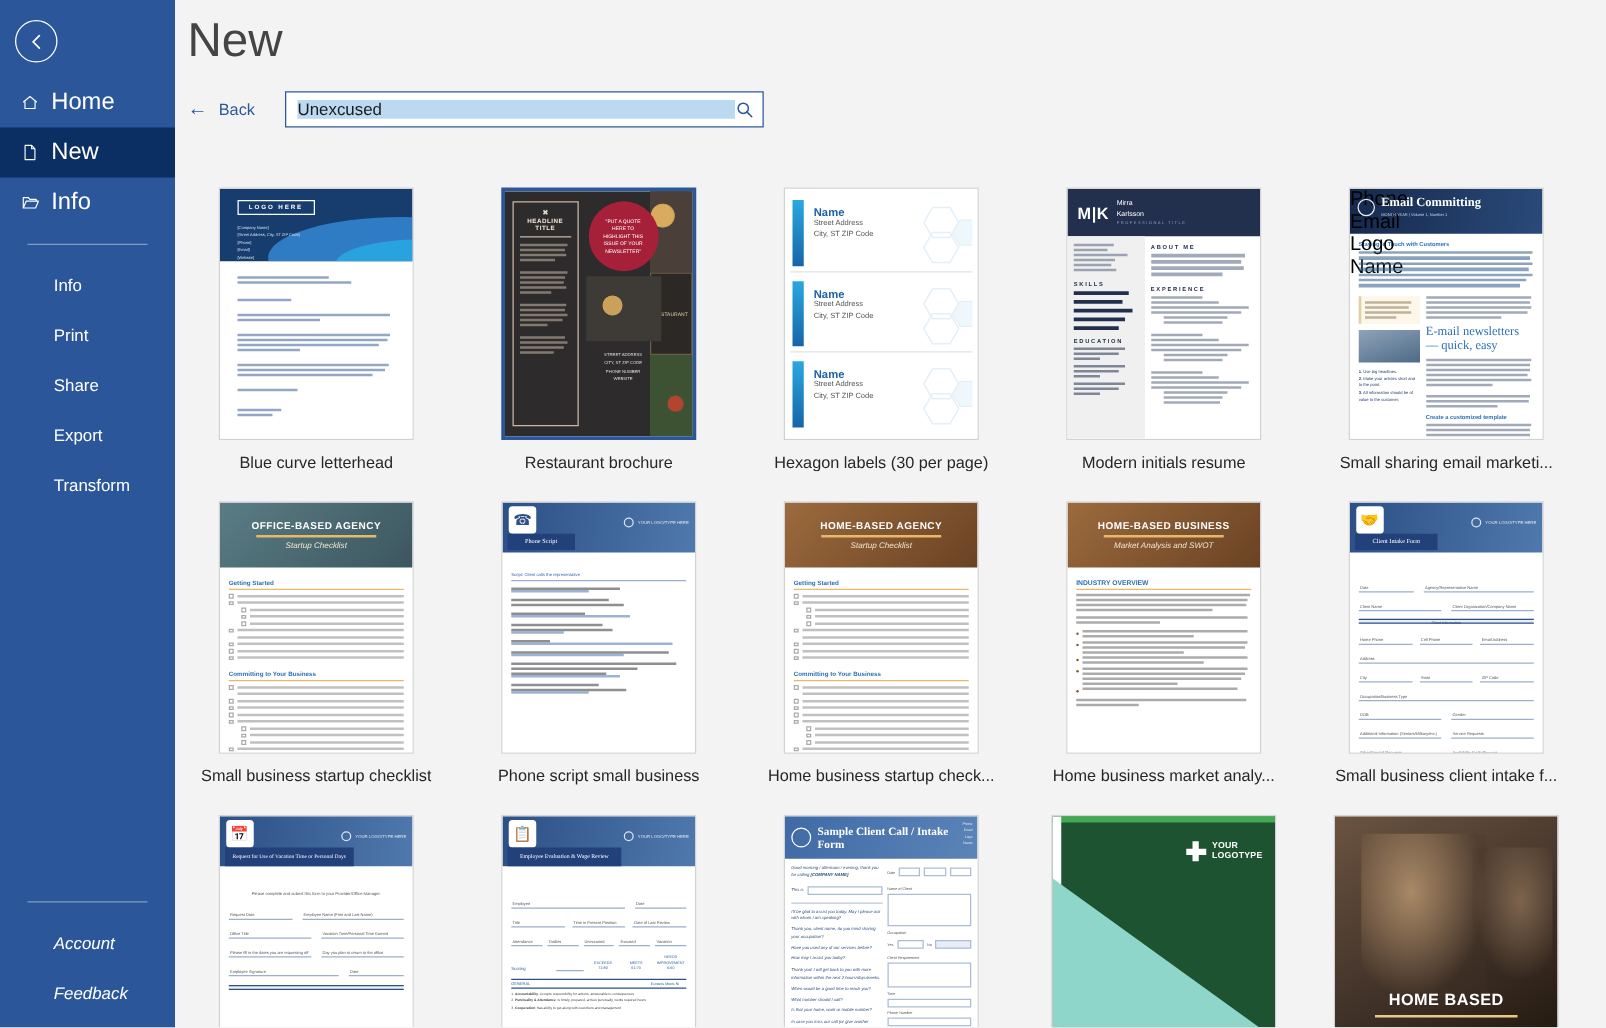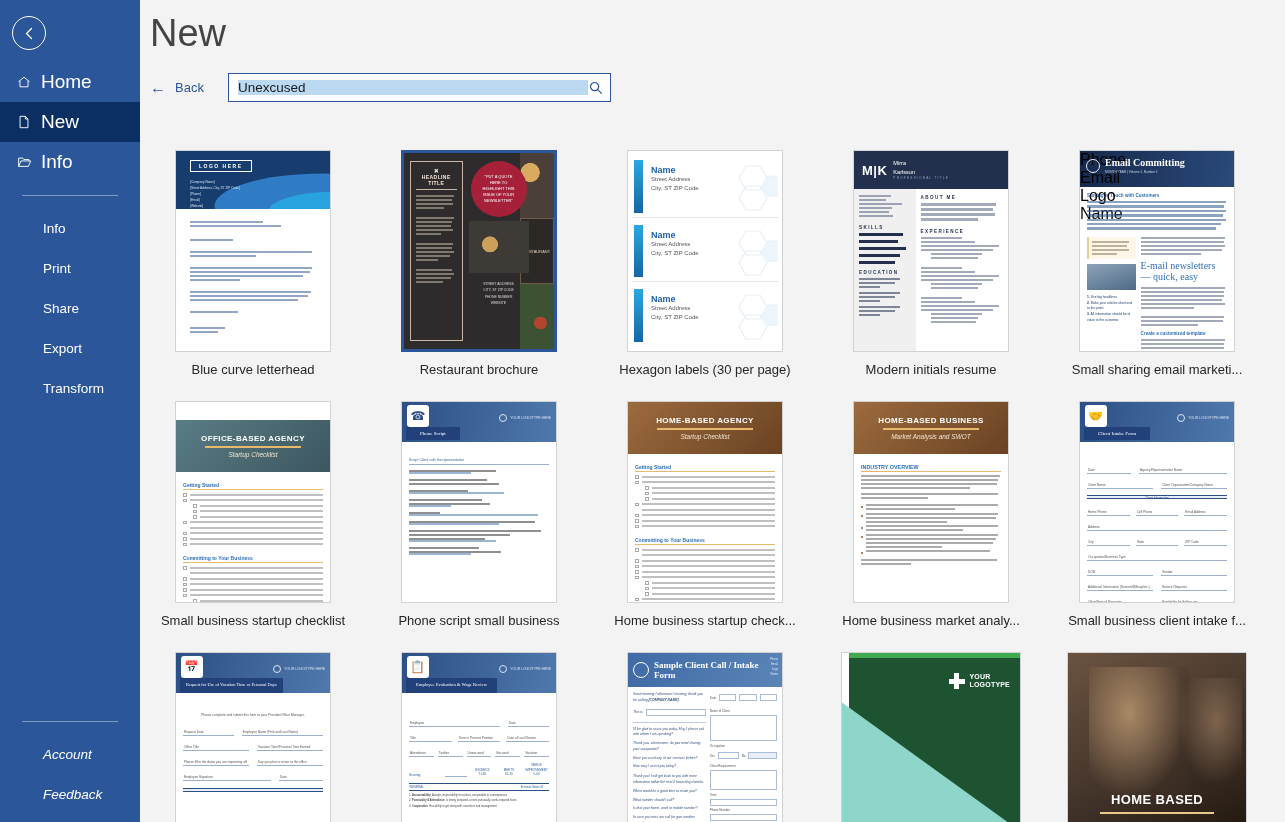--- a/index.html
+++ b/index.html
@@ -182,21 +182,21 @@
   .en .sub { position:absolute; left:25px; top:19px; color:#c7d6ea; font-size:3.2px;}
   .en .bd { padding:6px 7px; }
   .en .h2 { color:#2e6fb7; font-size:4.6px; font-weight:bold; margin-bottom:3px;}
   .en .big { color:#2e6fb7; font-size:10px; font-family:"Liberation Serif", serif; line-height:1.15; }
   .en .quote { background:#fdf6e9; border-left:2px solid #e2cf9e; }
   .en .pic { height:26px; background:linear-gradient(160deg,#8fa3b8,#4d6a87); }
 
   
   .ck .hdr { height:52px; position:relative; display:flex; flex-direction:column;
     align-items:center; justify-content:center; }
-  .ck .hdr.teal { background:linear-gradient(135deg,#5a7d85,#3c565e);margin-top:18px; }
+  .ck .hdr.teal { background:linear-gradient(135deg,#5a7d85,#3c565e); }
   .ck .hdr.brown { background:linear-gradient(135deg,#9c6b3e,#6a4223); }
   .ck .t1 { color:#fff; font-size:8px; font-weight:bold; letter-spacing:.4px; }
   .ck .rule { width:62%; height:2px; background:#e8b96a; margin:3px 0; }
   .ck .t2 { color:#f1e4cf; font-size:6.5px; font-style:italic; }
   .ck .bd { padding:6px 7px; }
   .ck .sec { color:#2e6fb7; font-size:5px; font-weight:bold; border-bottom:1px solid #e8b96a; padding-bottom:1px; margin:4px 0 3px;}
   .ck .sec.br { color:#8a5a2b; }
   .ck .itm { display:flex; align-items:center; gap:3px; margin:2px 0; }
   .ck .box { width:3.5px; height:3.5px; border:.7px solid #aaa; flex:0 0 auto;}
   .ck .itm .ln { flex:1; }

